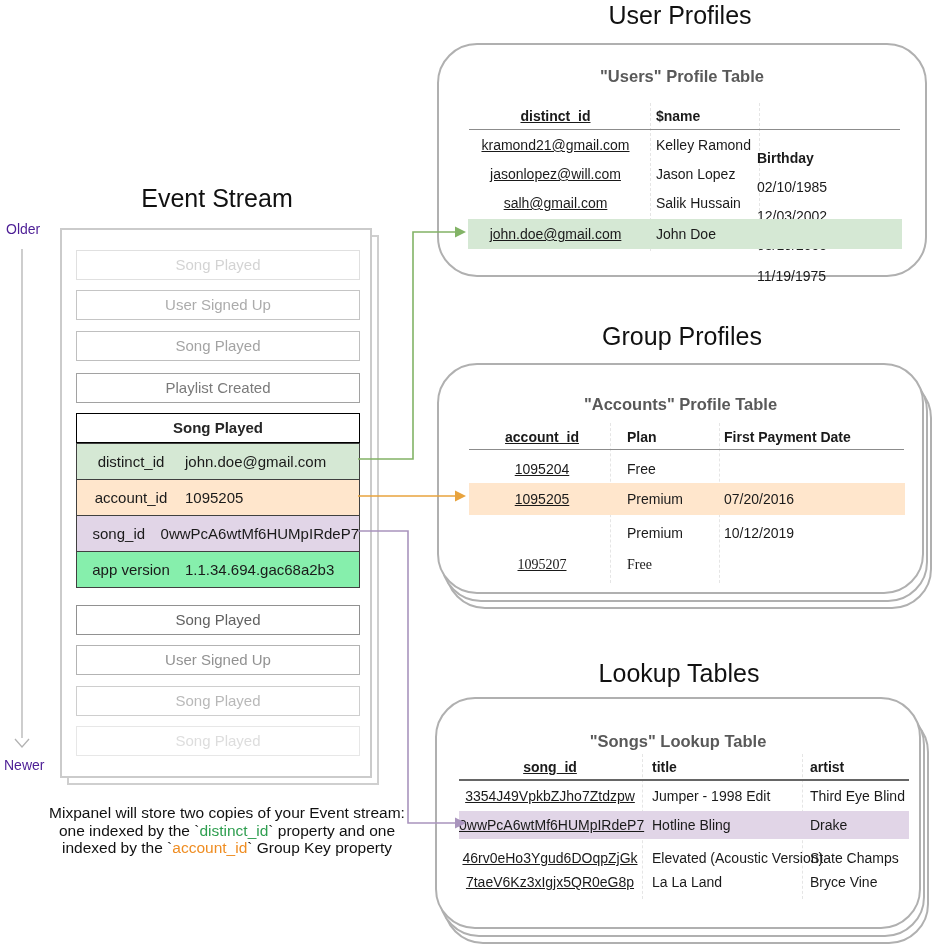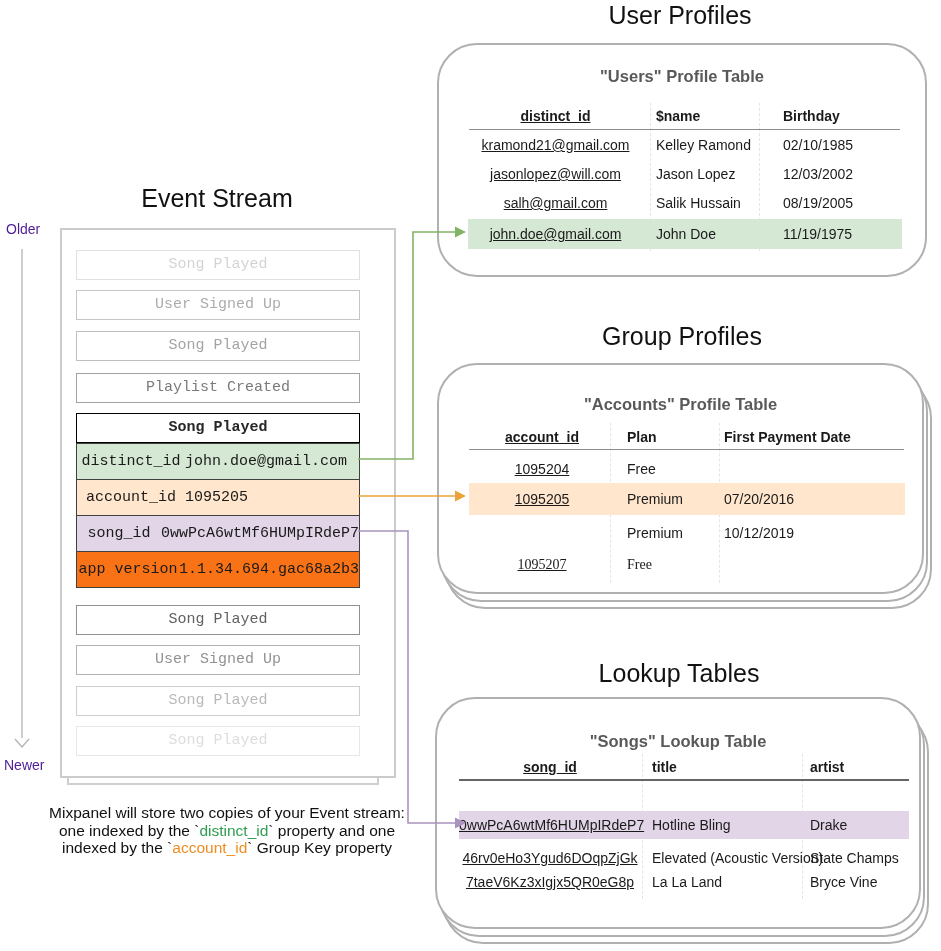--- a/index.html
+++ b/index.html
@@ -2,26 +2,26 @@
 <html><head>
 <meta charset="utf-8">
 <style>
   html,body{margin:0;padding:0;background:#fff;}
   .canvas{position:relative;width:941px;height:951px;background:#fff;overflow:hidden;
           font-family:"Liberation Sans",sans-serif;color:#1a1a1a;}
   .section-title{position:absolute;font-size:25px;color:#111;text-align:center;white-space:nowrap;}
 
   
   .stream-sheet2{position:absolute;left:67px;top:235px;width:312px;height:550px;border:2px solid #cfcfcf;box-sizing:border-box;background:#fff;}
-  .stream-sheet{position:absolute;left:60px;top:228px;width:336px;height:550px;border:2px solid #cbcbcb;box-sizing:border-box;background:#fff;font-family:Liberation Mono, monospace;}
+  .stream-sheet{position:absolute;left:60px;top:228px;width:312px;height:550px;border:2px solid #cbcbcb;box-sizing:border-box;background:#fff;}
   .ecard{position:absolute;left:14px;width:282px;height:28px;border:1px solid #8c8c8c;background:#fff;
          text-align:center;line-height:28px;font-size:15px;color:#595959;}
   .exp-head{position:absolute;left:14px;top:183px;width:282px;height:28px;border:1.5px solid #000;background:#fff;
             text-align:center;line-height:28px;font-size:15px;font-weight:bold;color:#262626;z-index:2;}
-  .exp-row{position:absolute;left:14px;width:282px;height:35px;border:1px solid #404040;background:#f97316;
+  .exp-row{position:absolute;left:14px;width:282px;height:35px;border:1px solid #404040;background:#86efac;
            display:flex;align-items:center;font-size:15px;color:#1a1a1a;}
   .ekey{width:108px;text-align:center;}
   .eval{flex:1;text-align:left;}
   .hl-green{background:#d5e8d4;}
   .hl-orange{background:#ffe6cc;}
   .hl-purple{background:#e1d5e7;}
 
   .axis-label{position:absolute;font-size:14px;color:#4c1d95;}
 
   .caption{position:absolute;left:27px;top:804px;width:400px;text-align:center;
@@ -37,21 +37,21 @@
   .trow span{position:absolute;top:0;white-space:nowrap;}
   .thead{font-weight:bold;}
   .u-line{position:absolute;background:#8c8c8c;height:1px;}
   .vsep{position:absolute;width:0;border-left:1px dashed rgba(0,0,0,0.10);}
   .idcell{text-decoration:underline;}
 
   
   .users .trow{left:29px;width:434px;}
   .users .c1{left:0;width:175px;text-align:center;}
   .users .c2{left:188px;}
-  .users .c3{left:315px;}
+  .users .c3{left:289px;margin-top:42px;}
   
   .accounts .trow{left:30px;width:436px;}
   .accounts .c1{left:0;width:146px;text-align:center;}
   .accounts .c2{left:158px;}
   .accounts .c3{left:255px;}
   
   .songs .trow{left:22px;width:450px;}
   .songs .c1{left:0;width:182px;text-align:center;}
   .songs .c2{left:193px;}
   .songs .c3{left:351px;}
@@ -180,20 +180,25 @@
   <div class="pcard songs" style="left:435px;top:697px;width:486px;height:232px;">
     <div class="tbl-title" style="top:33px;">"Songs" Lookup Table</div>
     <div class="vsep" style="left:205px;top:55px;height:145px;"></div>
     <div class="vsep" style="left:365px;top:55px;height:145px;"></div>
     <div class="trow thead" style="top:54px;">
       <span class="c1 idcell">song_id</span>
       <span class="c2">title</span>
       <span class="c3">artist</span>
     </div>
     <div class="u-line" style="left:22px;top:80px;width:450px;height:2px;background:#666;"></div>
+    <div class="trow" style="top:83px;">
+      <span class="c1 idcell">3354J49VpkbZJho7Ztdzpw</span>
+      <span class="c2">Jumper - 1998 Edit</span>
+      <span class="c3">Third Eye Blind</span>
+    </div>
     <div class="trow hl-purple" style="top:112px;height:28px;line-height:28px;">
       <span class="c1 idcell">0wwPcA6wtMf6HUMpIRdeP7</span>
       <span class="c2">Hotline Bling</span>
       <span class="c3">Drake</span>
     </div>
     <div class="trow" style="top:145px;">
       <span class="c1 idcell">46rv0eHo3Ygud6DOqpZjGk</span>
       <span class="c2">Elevated (Acoustic Version)</span>
       <span class="c3">State Champs</span>
     </div>

